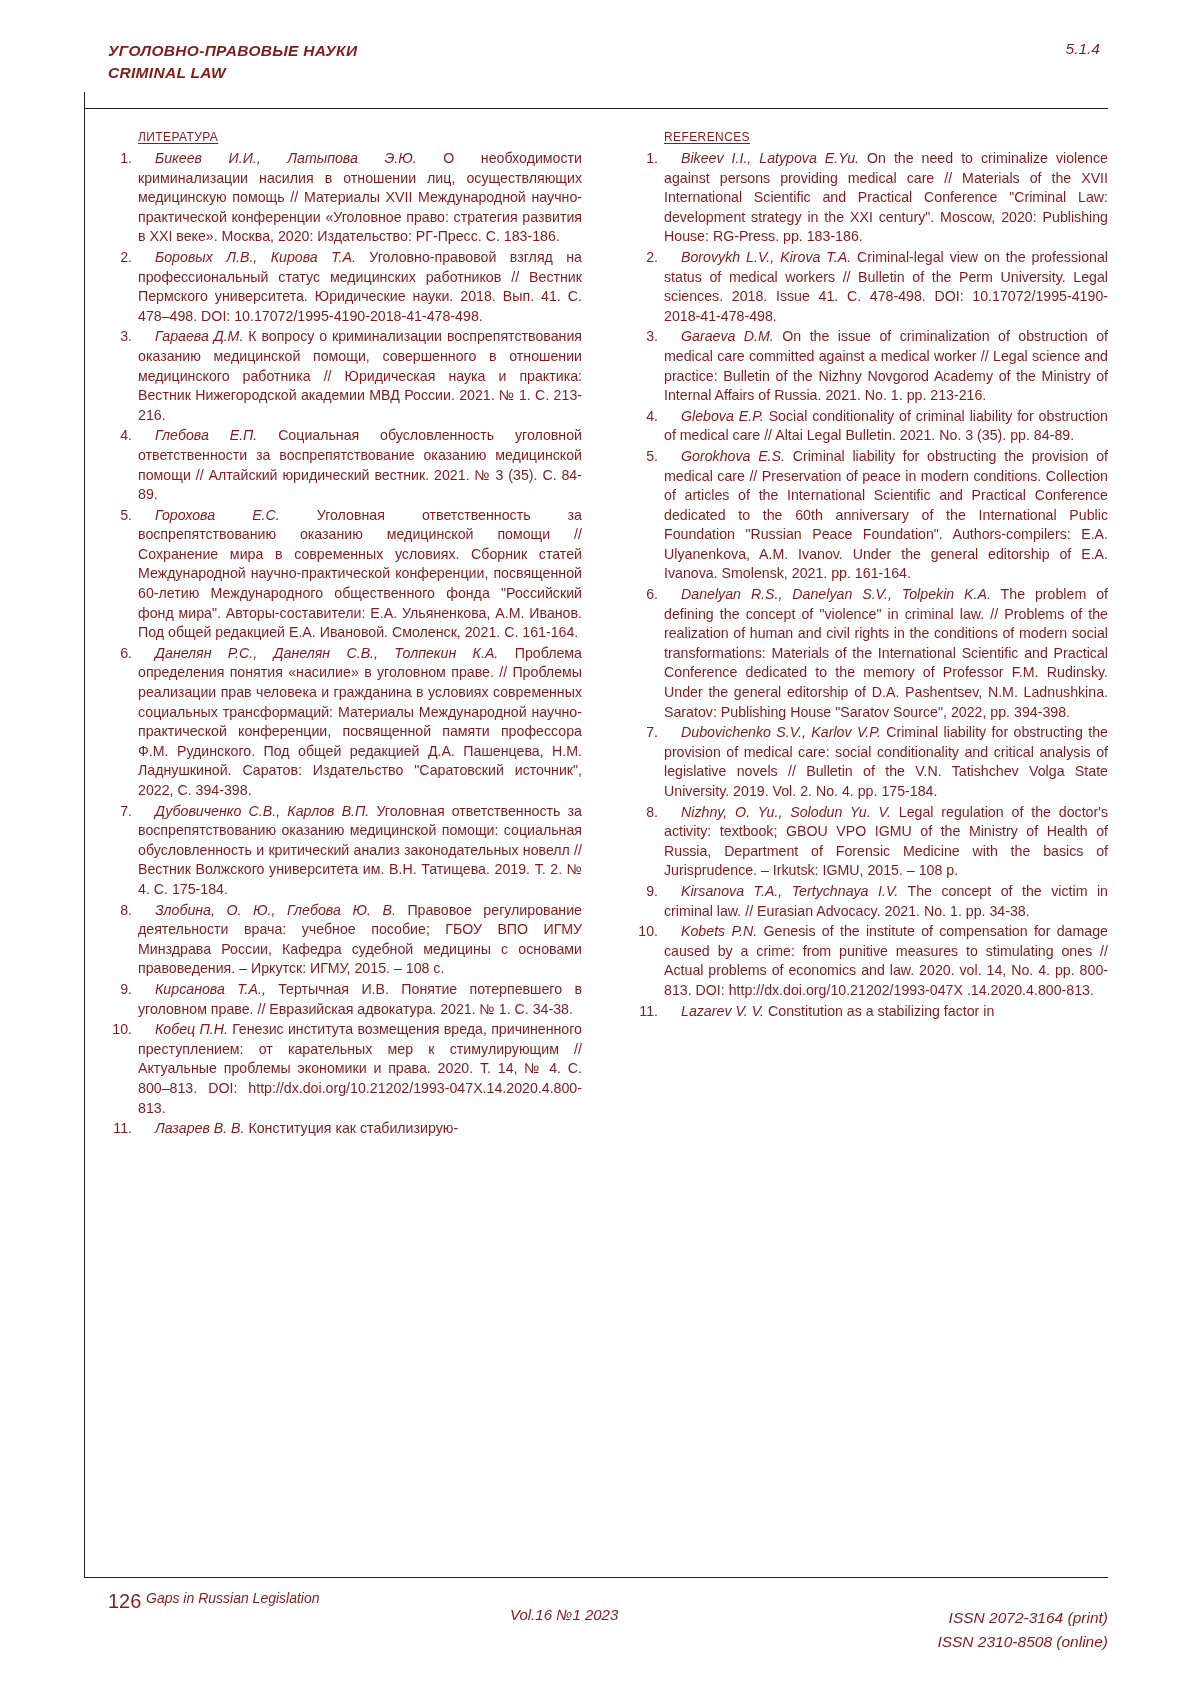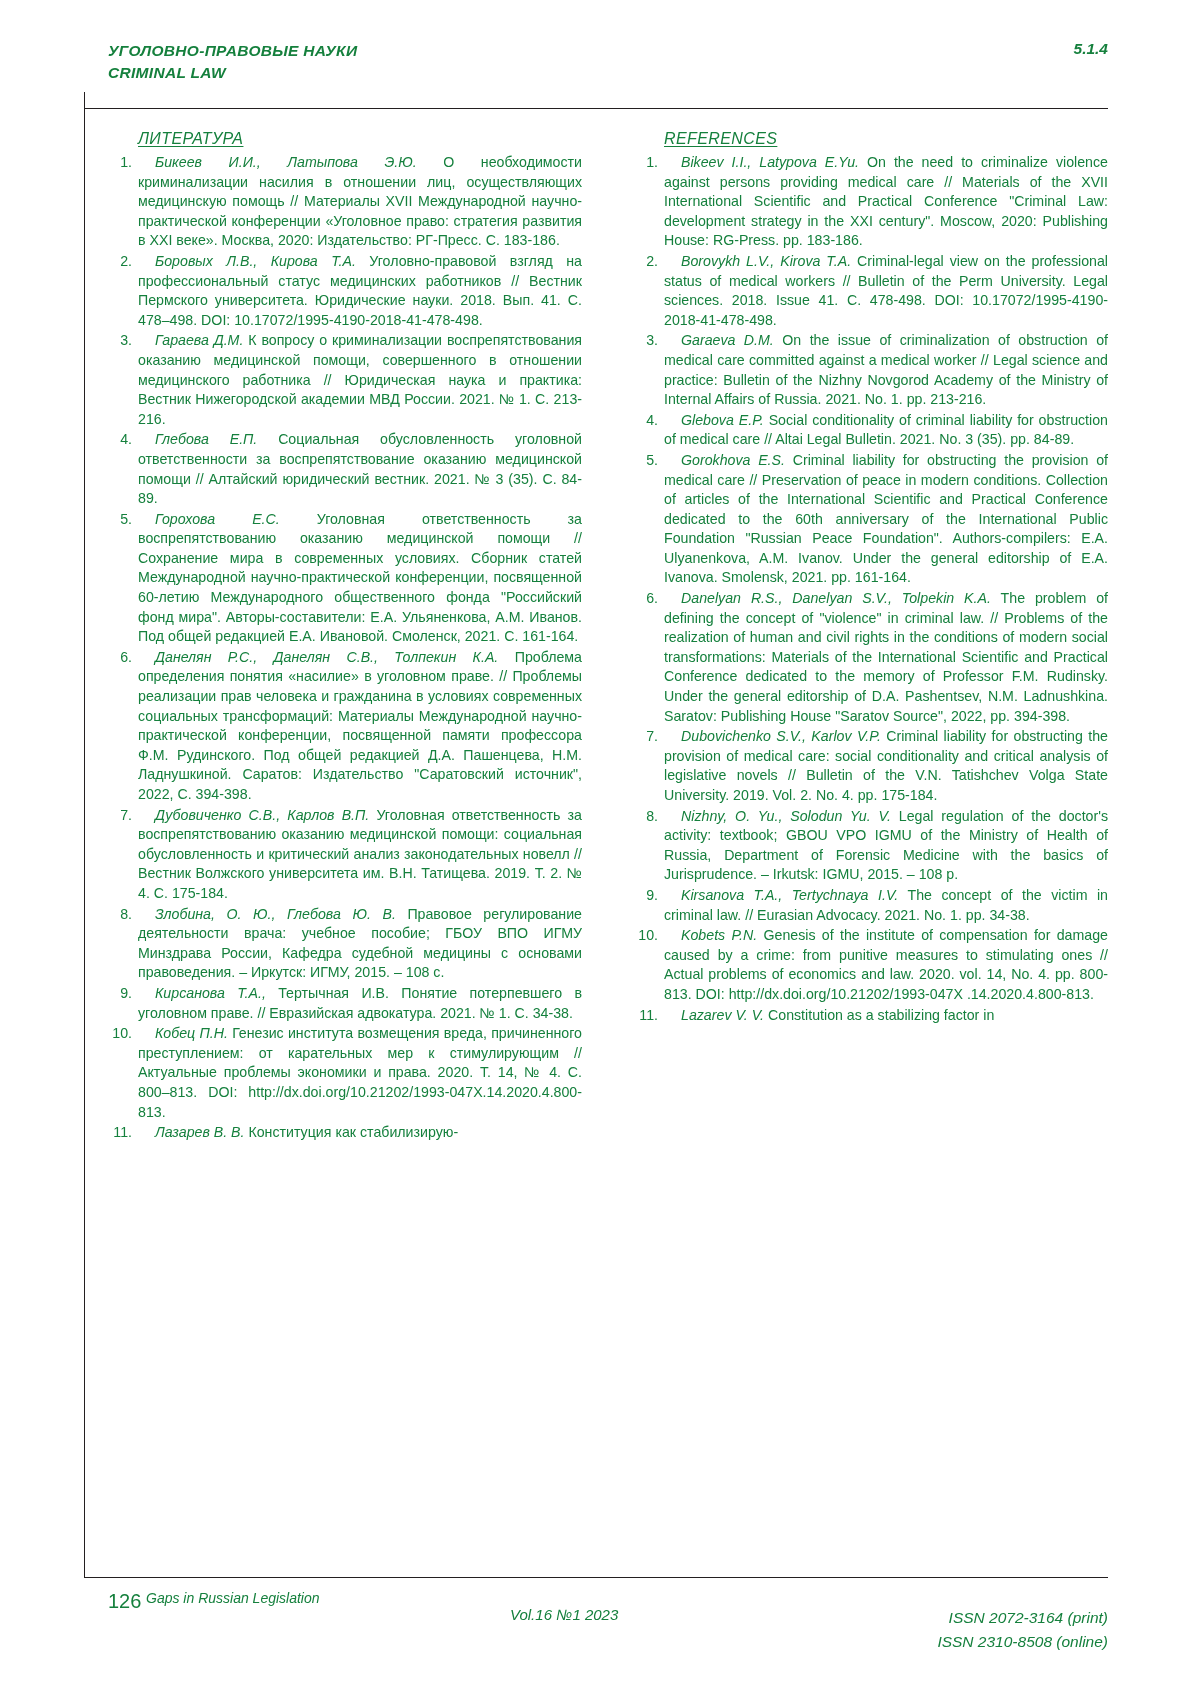--- a/index.html
+++ b/index.html
@@ -7,21 +7,21 @@
     padding: 0;
     background: #ffffff;
   }
   .page {
     position: relative;
     width: 1200px;
     height: 1697px;
     margin: 0 auto;
     background: #ffffff;
     font-family: "Liberation Sans", sans-serif;
-    color: #15803d;
+    color: #7f1d1d;
     box-sizing: border-box;
   }
 
   
   .left-rule {
     position: absolute;
     left: 84px;
     top: 92px;
     width: 1px;
     height: 1485px;
@@ -41,24 +41,24 @@
     left: 0;
     top: 0;
     font-style: italic;
     font-weight: bold;
     font-size: 15.5px;
     letter-spacing: 0.3px;
     line-height: 22px;
   }
   .header-right {
     position: absolute;
-    right: 0;
-    top: 0;
-    font-style: italic;
-    font-weight: bold;
+    right: 8px;
+    top: 0;
+    font-style: italic;
+    font-weight: normal;
     font-size: 15.5px;
   }
   .header-rule {
     position: absolute;
     left: 84px;
     top: 108px;
     width: 1024px;
     height: 1px;
     background: #231f20;
   }
@@ -69,22 +69,21 @@
     left: 108px;
     top: 130px;
     width: 1000px;
     display: flex;
     gap: 52px;
   }
   .col {
     width: 474px;
   }
   .col-title {
-    font-style: italic;
-    font-size: 16px;
+    font-size: 12px;
     letter-spacing: 0.4px;
     margin: 0 0 5px 30px;
     text-decoration: underline;
     text-underline-offset: 2px;
   }
   ol.refs {
     list-style: none;
     margin: 0;
     padding: 0;
   }

